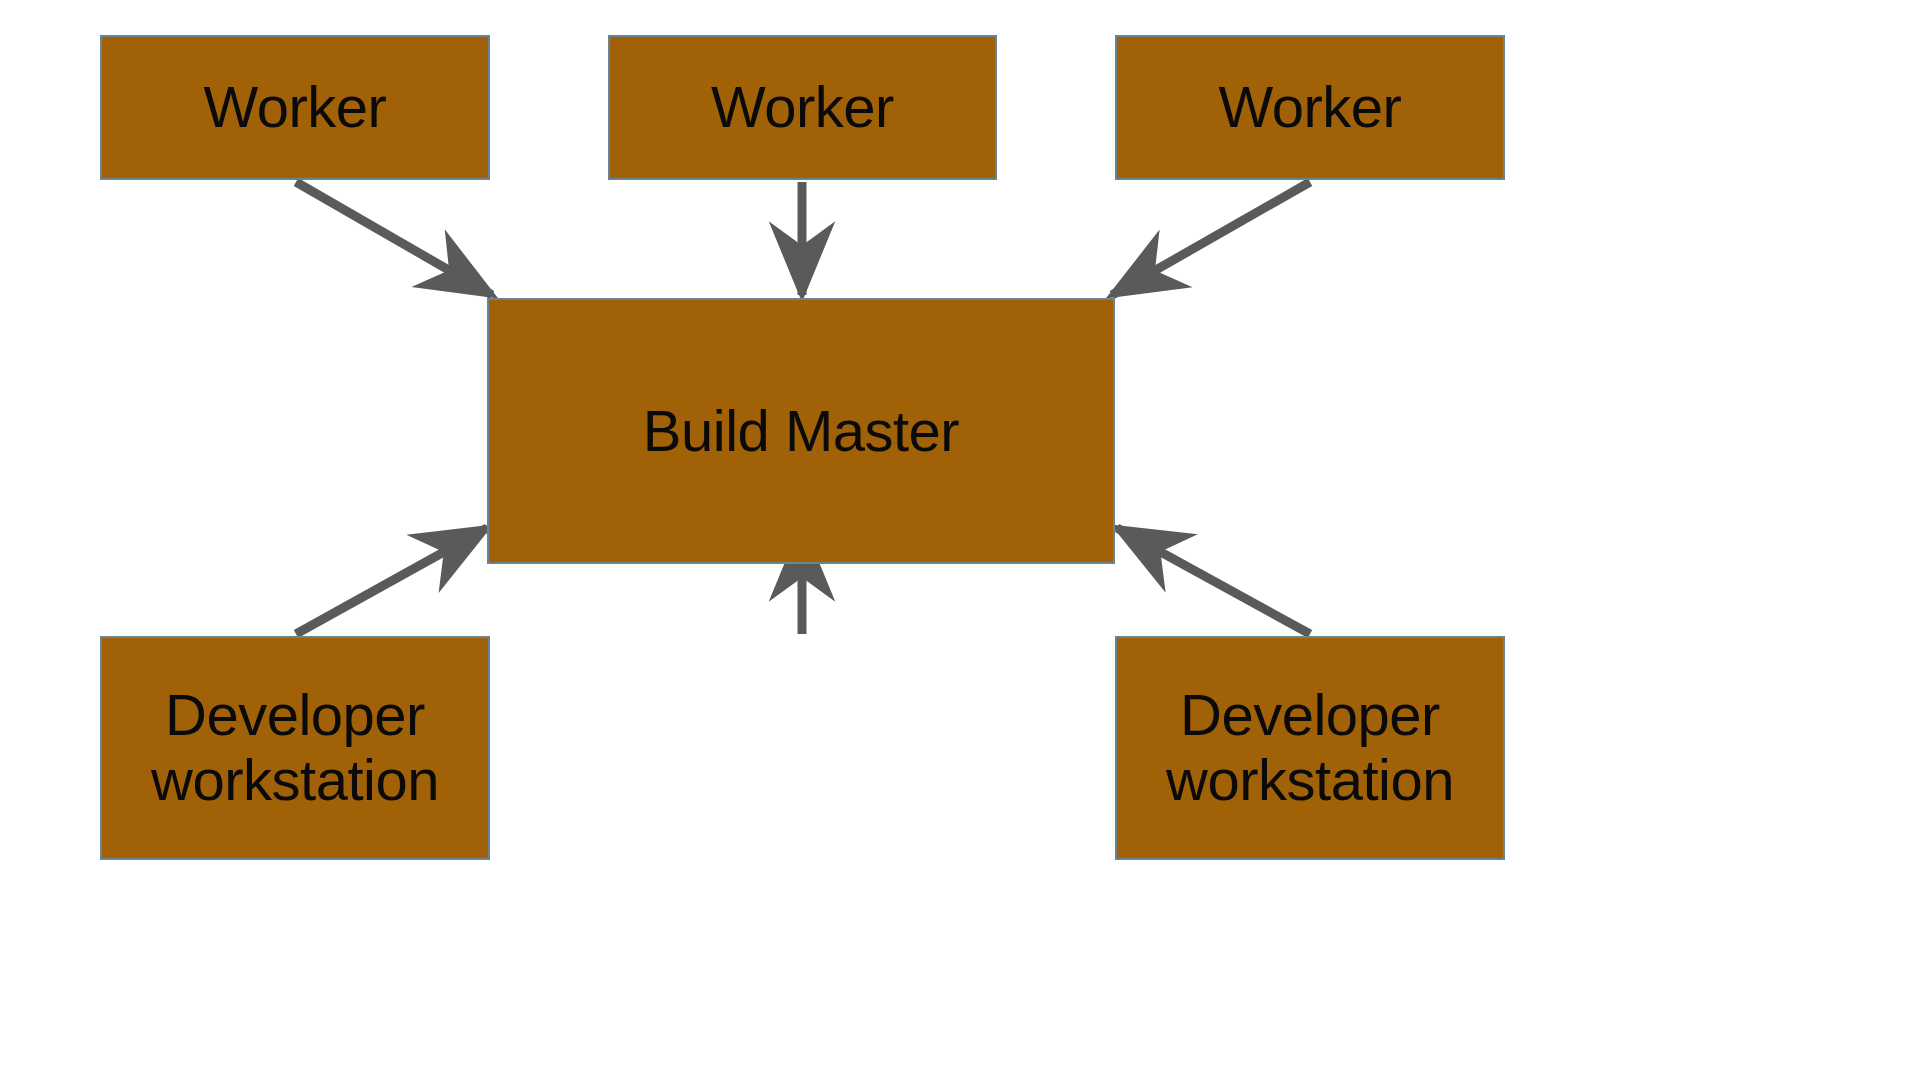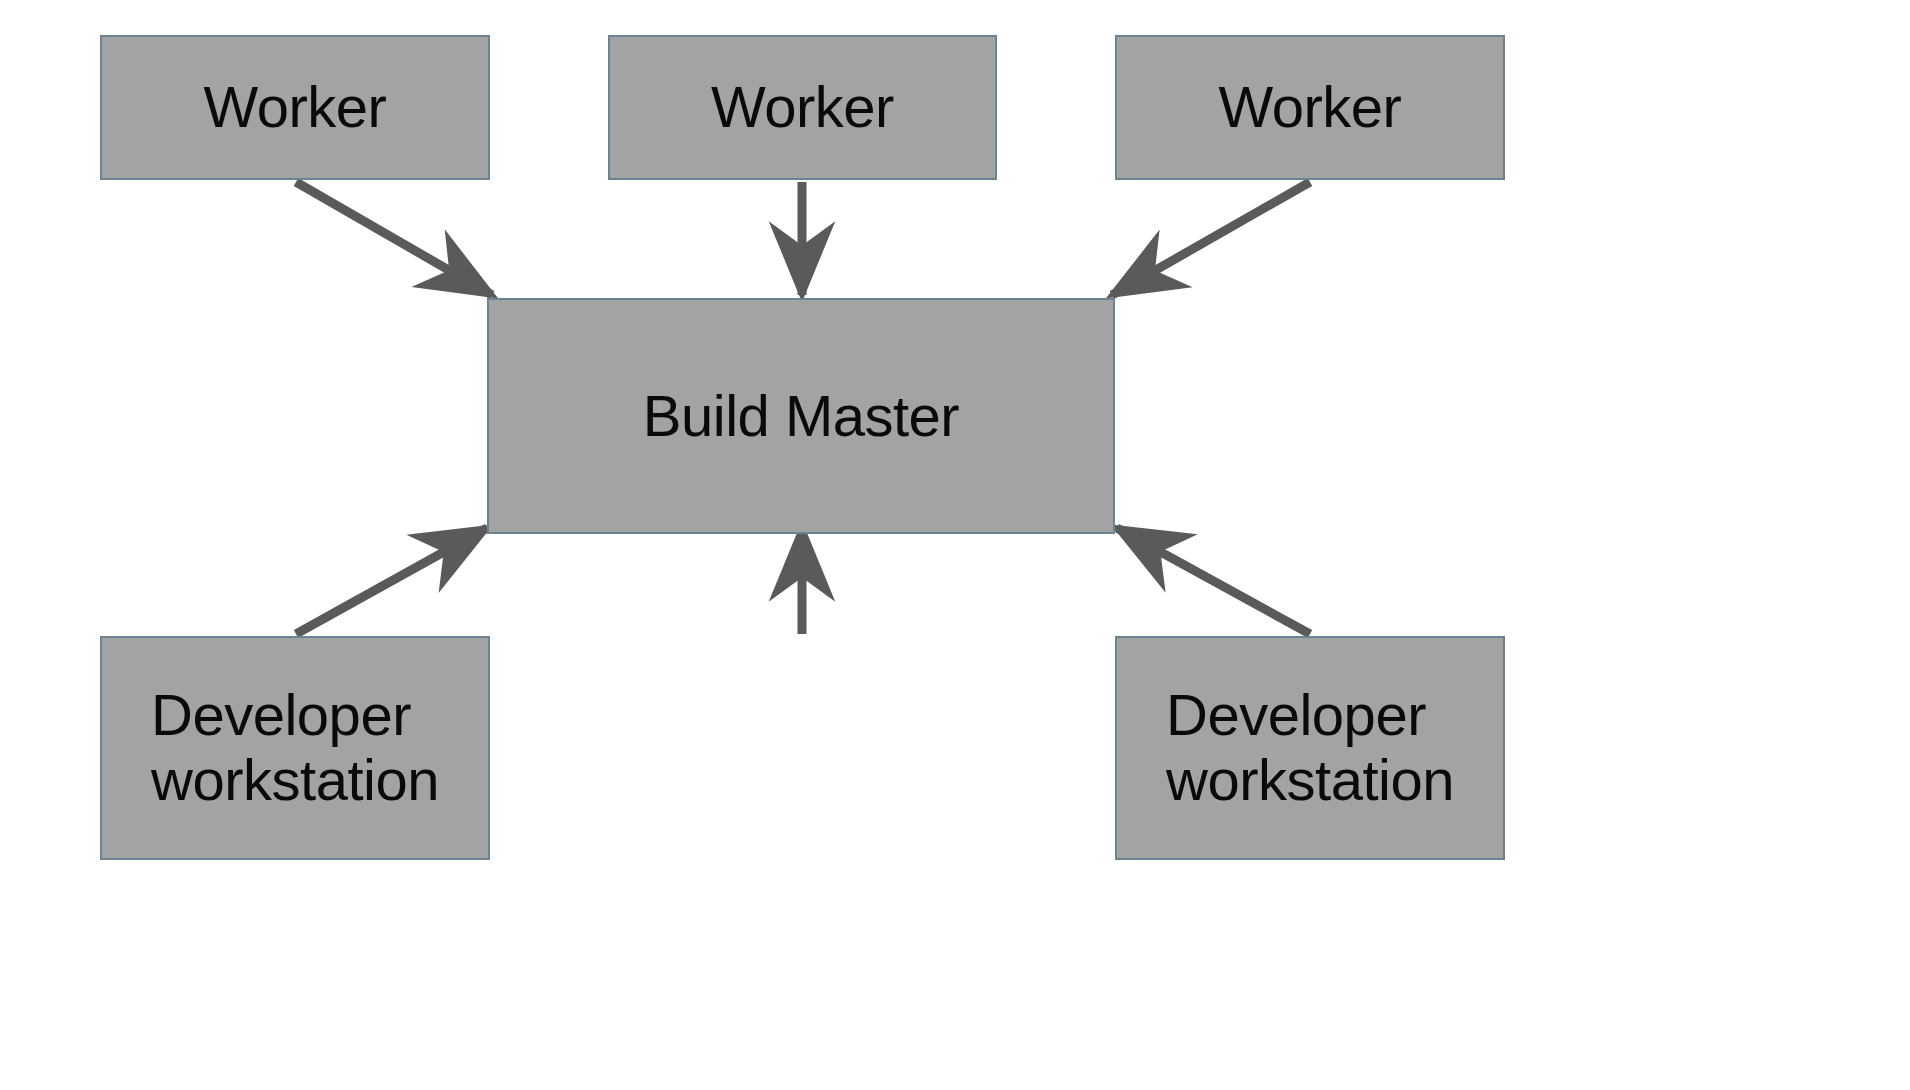--- a/index.html
+++ b/index.html
@@ -22,26 +22,26 @@
   #diagram-svg {
     position: absolute;
     top: 0;
     left: 0;
     width: 1910px;
     height: 1090px;
   }
   .node-box {
     position: absolute;
     box-sizing: border-box;
-    background: #a3a3a3;
+    background: #a16207;
     border: 2px solid #6a8494;
     display: flex;
     align-items: center;
     justify-content: center;
-    text-align: left;
+    text-align: center;
     color: #000000;
     z-index: 2;
   }
   .node-label {
     font-family: "Liberation Sans", sans-serif;
     font-size: 58px;
     line-height: 1.12;
     font-weight: 400;
     letter-spacing: -0.5px;
     color: #0a0a0a;
@@ -82,21 +82,21 @@
   </div>
 
   <div class="node-box" style="left:608px; top:35px; width:389px; height:145px;">
     <span class="node-label">Worker</span>
   </div>
 
   <div class="node-box" style="left:1115px; top:35px; width:390px; height:145px;">
     <span class="node-label">Worker</span>
   </div>
 
-  <div class="node-box" style="left:487px; top:298px; width:628px; height:236px;">
+  <div class="node-box" style="left:487px; top:298px; width:628px; height:266px;">
     <span class="node-label">Build Master</span>
   </div>
 
   <div class="node-box" style="left:100px; top:636px; width:390px; height:224px;">
     <span class="node-label">Developer
 workstation</span>
   </div>
 
 
   <div class="node-box" style="left:1115px; top:636px; width:390px; height:224px;">

